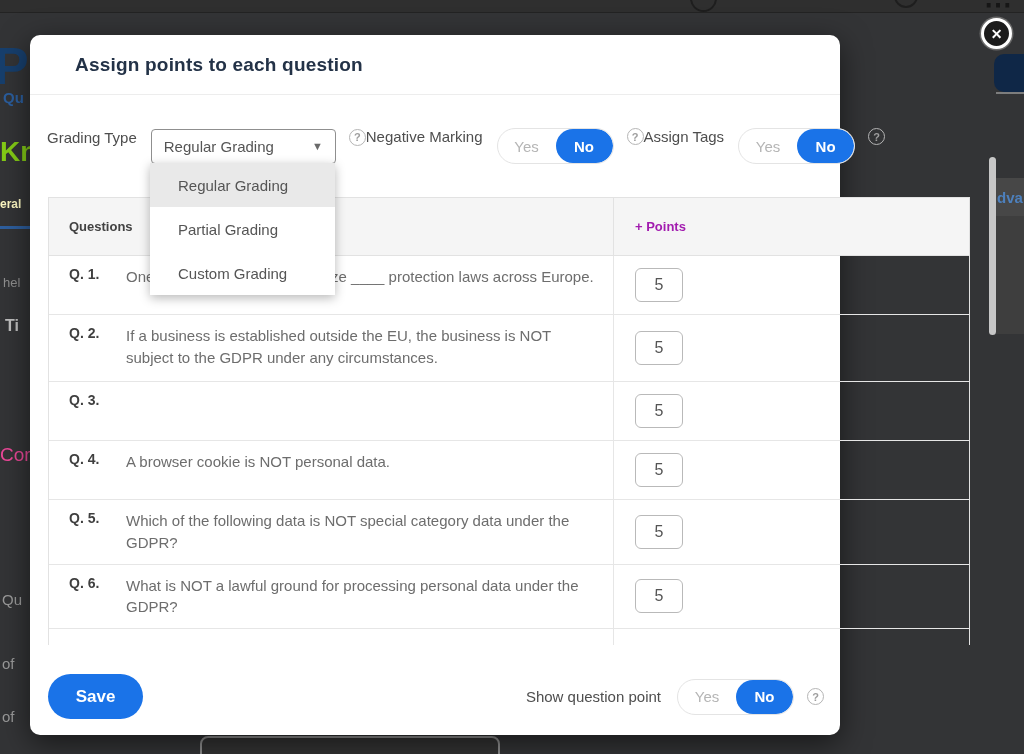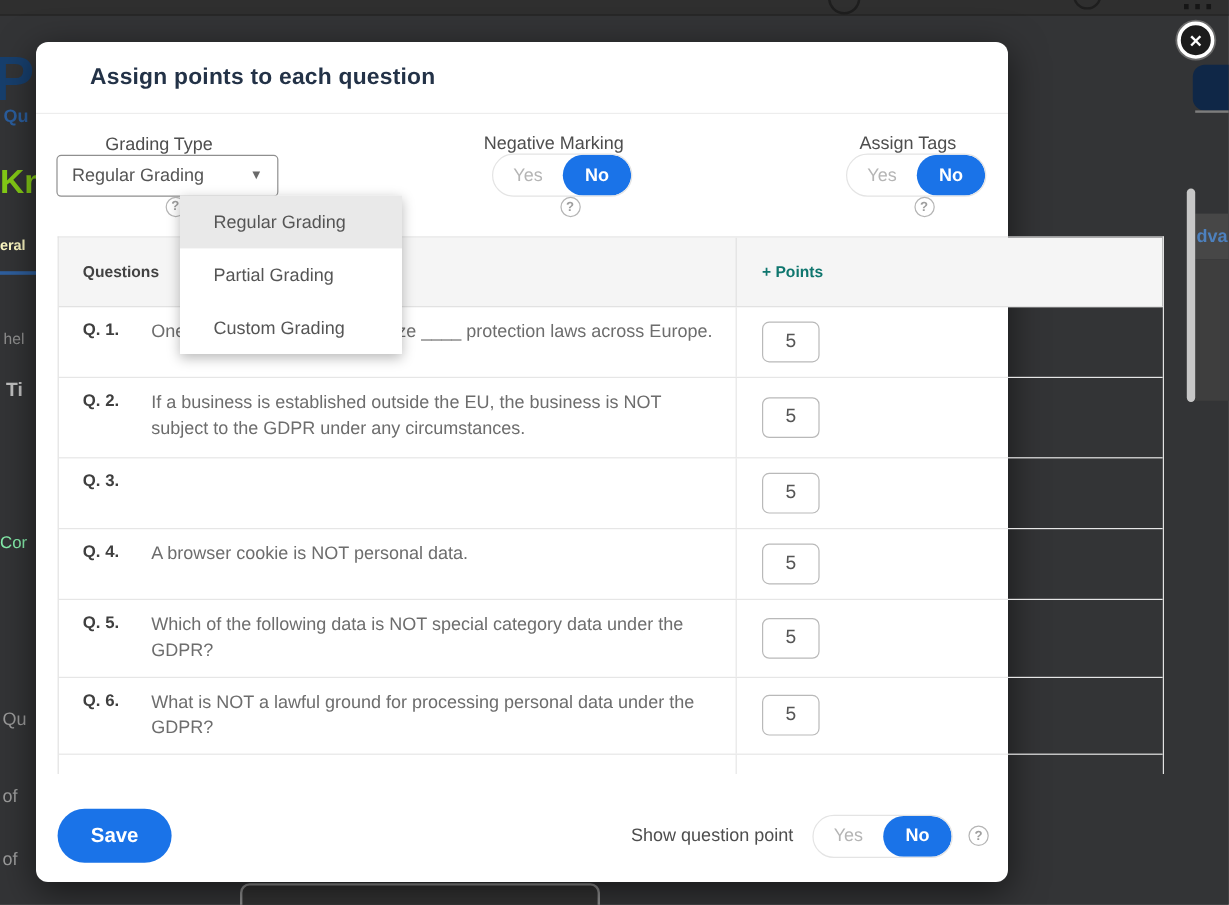--- a/index.html
+++ b/index.html
@@ -26,21 +26,21 @@
   .modal-title { font-size:19px; font-weight:bold; color:#233247; letter-spacing:.2px; }
 
   .close-btn { position:absolute; left:981px; top:18px; width:31px; height:31px; background:#1c1c1c;
                border:3px solid #fff; border-radius:50%; box-shadow:0 0 0 1.5px #6a6a6a;
                display:flex; align-items:center; justify-content:center; z-index:20; cursor:pointer; }
   .close-btn span { color:#fff; font-size:14px; font-weight:bold; line-height:1; }
 
   
   .controls { position:absolute; top:93px; left:0; right:0; height:36px; display:flex; align-items:center;
               justify-content:space-between; padding:0 18px 0 17px; }
-  .cgroup { display:flex; align-items:center;flex-direction:column; }
+  .cgroup { display:flex; align-items:flex-start; }
   .ctl-label { font-size:15px; color:#4e4e4e; margin-right:14px; white-space:nowrap; }
   .select-box { width:185px; height:35px; border:1px solid #8f8f8f; border-radius:4px; background:#fff;
                 display:flex; align-items:center; padding:0 12px; cursor:pointer; }
   .select-box .sel-text { font-size:15px; color:#555; flex:1; }
   .select-box .caret { font-size:11px; color:#6a6a6a; }
   .help { width:17px; height:17px; border:1.5px solid #b5b5b5; border-radius:50%; color:#9e9e9e;
           font-size:11px; font-weight:bold; display:flex; align-items:center; justify-content:center; margin-left:13px; cursor:pointer; }
 
   .toggle { display:flex; height:36px; width:117px; border:1px solid #e4e4e4; border-radius:18px; background:#fff; overflow:hidden; cursor:pointer; }
   .toggle .yes { width:58px; display:flex; align-items:center; justify-content:center; font-size:15px; color:#b5b5b5; }
@@ -51,21 +51,21 @@
   .dropdown-menu { position:absolute; left:120px; top:128px; width:185px; background:#fff; z-index:30;
                    box-shadow:0 3px 10px rgba(0,0,0,.28); }
   .dropdown-menu .opt { height:44px; display:flex; align-items:center; padding-left:28px; font-size:15px; color:#555; cursor:pointer; }
   .dropdown-menu .opt.active { background:#e9e9e9; }
 
   
   .qtable { position:absolute; left:18px; top:162px; width:922px; height:448px; overflow:hidden;
             border:1px solid #e2e2e2; border-bottom:none; }
   .thead { display:flex; height:58px; background:#f5f5f5; border-bottom:1px solid #e2e2e2; }
   .th-q { width:564px; display:flex; align-items:center; padding-left:20px; font-size:13px; font-weight:bold; color:#424242; }
-  .th-p { flex:1; border-left:1px solid #e2e2e2; display:flex; align-items:center; padding-left:21px; font-size:13px; font-weight:bold; color:#0f766e; }
+  .th-p { flex:1; border-left:1px solid #e2e2e2; display:flex; align-items:center; padding-left:21px; font-size:13px; font-weight:bold; color:#a21caf; }
   .qrow { display:flex; border-bottom:1px solid #e6e6e6; }
   .qcell { width:564px; display:flex; align-items:flex-start; padding:10px 12px 10px 20px; }
   .qnum { width:57px; flex:none; font-size:14px; font-weight:bold; color:#3f3f3f; }
   .qtext { font-size:15px; color:#6d6d6d; line-height:1.45; }
   .nowrap { white-space:nowrap; }
   .gap { display:inline-block; width:165px; }
   .pcell { flex:1; border-left:1px solid #e6e6e6; display:flex; align-items:center; padding-left:21px; }
   .pts-input { width:48px; height:34px; border:1px solid #b9b9b9; border-radius:6px; text-align:center;
                font-size:16px; color:#555; font-family:"Liberation Sans", sans-serif; background:#fff; }
   .row-h1 { min-height:59px; } .row-h2 { min-height:67px; } .row-partial { height:40px; }
@@ -87,21 +87,21 @@
   <div class="bg-circle" style="left:894px; top:-16px; width:24px; height:24px;"></div>
   <div class="bg-frag" style="left:984px; top:-9px; font-size:28px; font-weight:bold; color:#161616; letter-spacing:2px;">⋯</div>
 
   <div class="bg-frag" style="left:-6px; top:40px; font-size:52px; font-weight:bold; color:#173f6d;">P</div>
   <div class="bg-frag" style="left:3px; top:90px; font-size:15px; font-weight:bold; color:#2b5e9e;">Qu</div>
   <div class="bg-frag" style="left:0; top:138px; font-size:28px; font-weight:bold; color:#84cc16;">Kn</div>
   <div class="bg-frag" style="left:0; top:198px; font-size:12px; font-weight:bold; color:#fef9c3;">eral</div>
   <div class="bg-underline"></div>
   <div class="bg-frag" style="left:3px; top:276px; font-size:13px; color:#8f8f8f;">hel</div>
   <div class="bg-frag" style="left:5px; top:318px; font-size:16px; font-weight:bold; color:#c0c0c0;">Ti</div>
-  <div class="bg-frag" style="left:0; top:445px; font-size:14px; color:#86efac;">Cor</div>
+  <div class="bg-frag" style="left:0; top:445px; font-size:19px; color:#ec4899;">Cor</div>
   <div class="bg-frag" style="left:2px; top:592px; font-size:15px; color:#9a9a9a;">Qu</div>
   <div class="bg-frag" style="left:2px; top:656px; font-size:15px; color:#9a9a9a;">of</div>
   <div class="bg-frag" style="left:2px; top:709px; font-size:15px; color:#9a9a9a;">of</div>
 
   <div class="bg-navybtn"></div>
   <div class="bg-line"></div>
   <div class="bg-tabdva"></div>
   <div class="bg-frag" style="left:997px; top:190px; font-size:15px; font-weight:bold; color:#4d80bd;">dva</div>
   <div class="bg-paneldva"></div>
   <div class="bg-input"></div>

